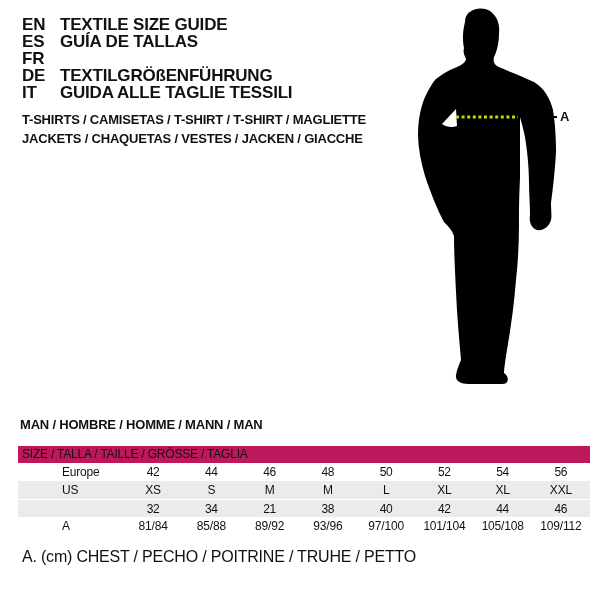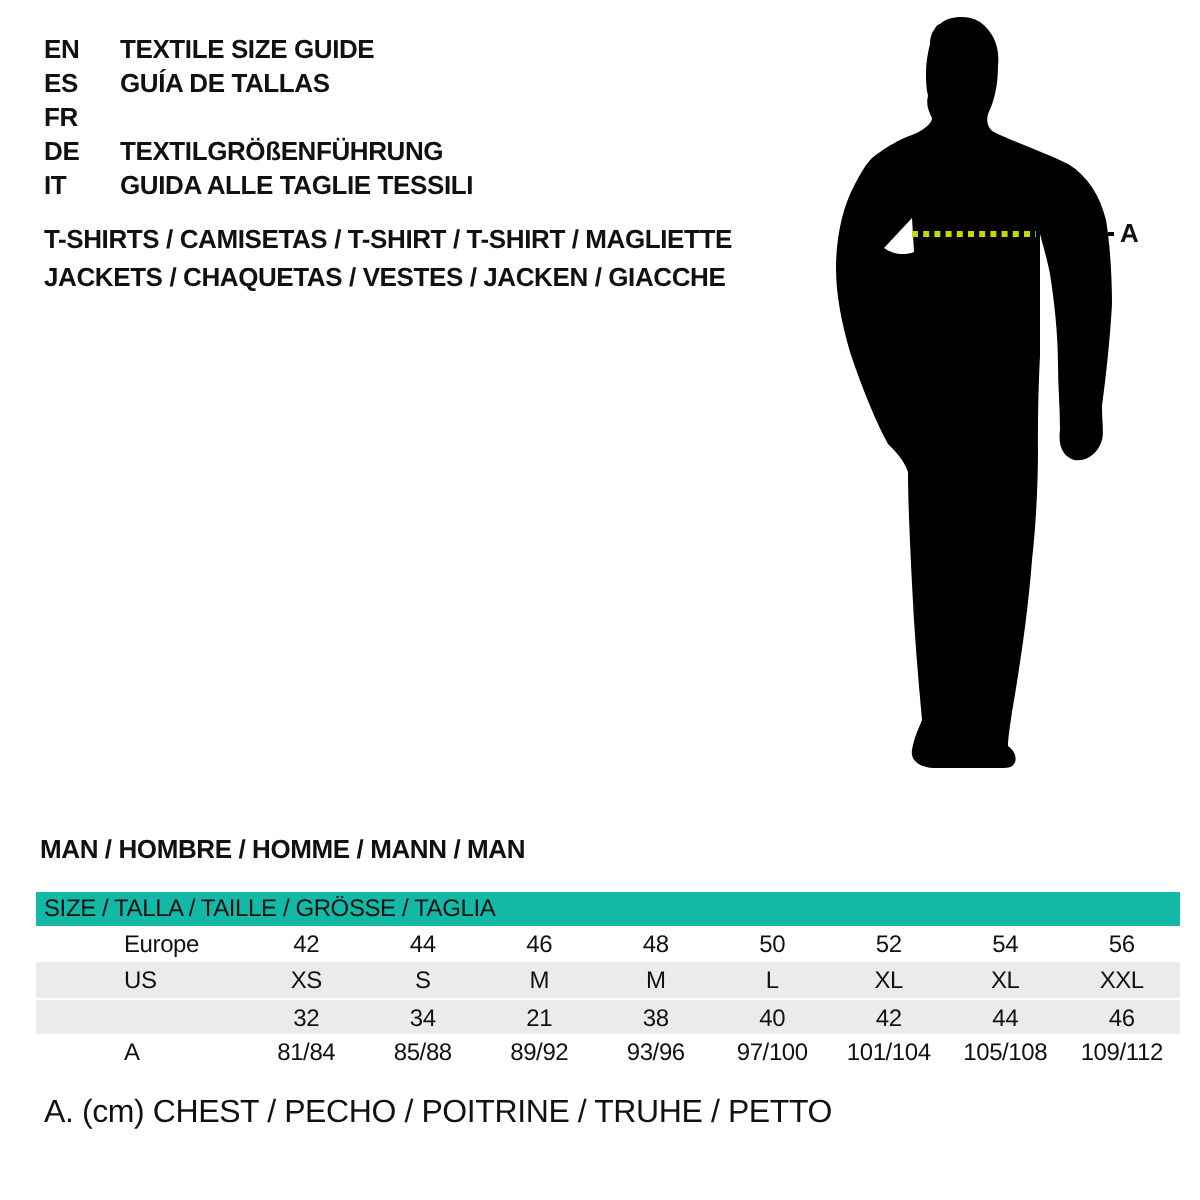--- a/index.html
+++ b/index.html
@@ -3,33 +3,33 @@
 <meta charset="utf-8">
 <style>
   html,body{margin:0;padding:0;}
   body{
     width:600px;height:600px;position:relative;background:#ffffff;
     font-family:"Liberation Sans",sans-serif;color:#111;overflow:hidden;
     -webkit-font-smoothing:antialiased;
   }
   
   .lang-block{position:absolute;left:22px;top:16px;}
-  .lang-row{display:flex;height:17px;line-height:17px;font-size:13px;font-weight:bold;letter-spacing:-0.2px;}
+  .lang-row{display:flex;height:17px;line-height:17px;font-size:17px;font-weight:bold;letter-spacing:-0.2px;}
   .lang-code{width:38px;}
   
   .cat-block{position:absolute;left:22px;top:110px;}
   .cat-line{height:19px;line-height:19px;font-size:13px;font-weight:bold;letter-spacing:-0.2px;}
   
   .figure-svg{position:absolute;left:0;top:0;width:600px;height:600px;}
   .measure-a{position:absolute;left:560px;top:109px;font-size:13px;font-weight:bold;letter-spacing:-0.2px;}
   
   .section-title{position:absolute;left:20px;top:417px;font-size:13px;font-weight:bold;letter-spacing:-0.2px;}
   
   .size-table{position:absolute;left:18px;top:446px;width:572px;font-size:12px;letter-spacing:-0.2px;}
-  .st-header{height:17px;line-height:17px;background:#14b8a6;padding-left:4px;box-sizing:border-box;}
+  .st-header{height:17px;line-height:17px;background:#be185d;padding-left:4px;box-sizing:border-box;}
   .st-row{display:flex;height:18px;line-height:18px;box-sizing:border-box;}
   .st-row.shaded{background:#ebebeb;}
   .st-row.gap-top{border-top:1px solid #ffffff;}
   .st-label{width:66px;padding-left:4px;box-sizing:border-box;text-align:left;margin-left:40px;}
   .st-cell{flex:1;text-align:center;}
   
   .footnote{position:absolute;left:22px;top:548px;font-size:16px;font-weight:normal;letter-spacing:-0.2px;}
 </style>
 </head>
 <body>

